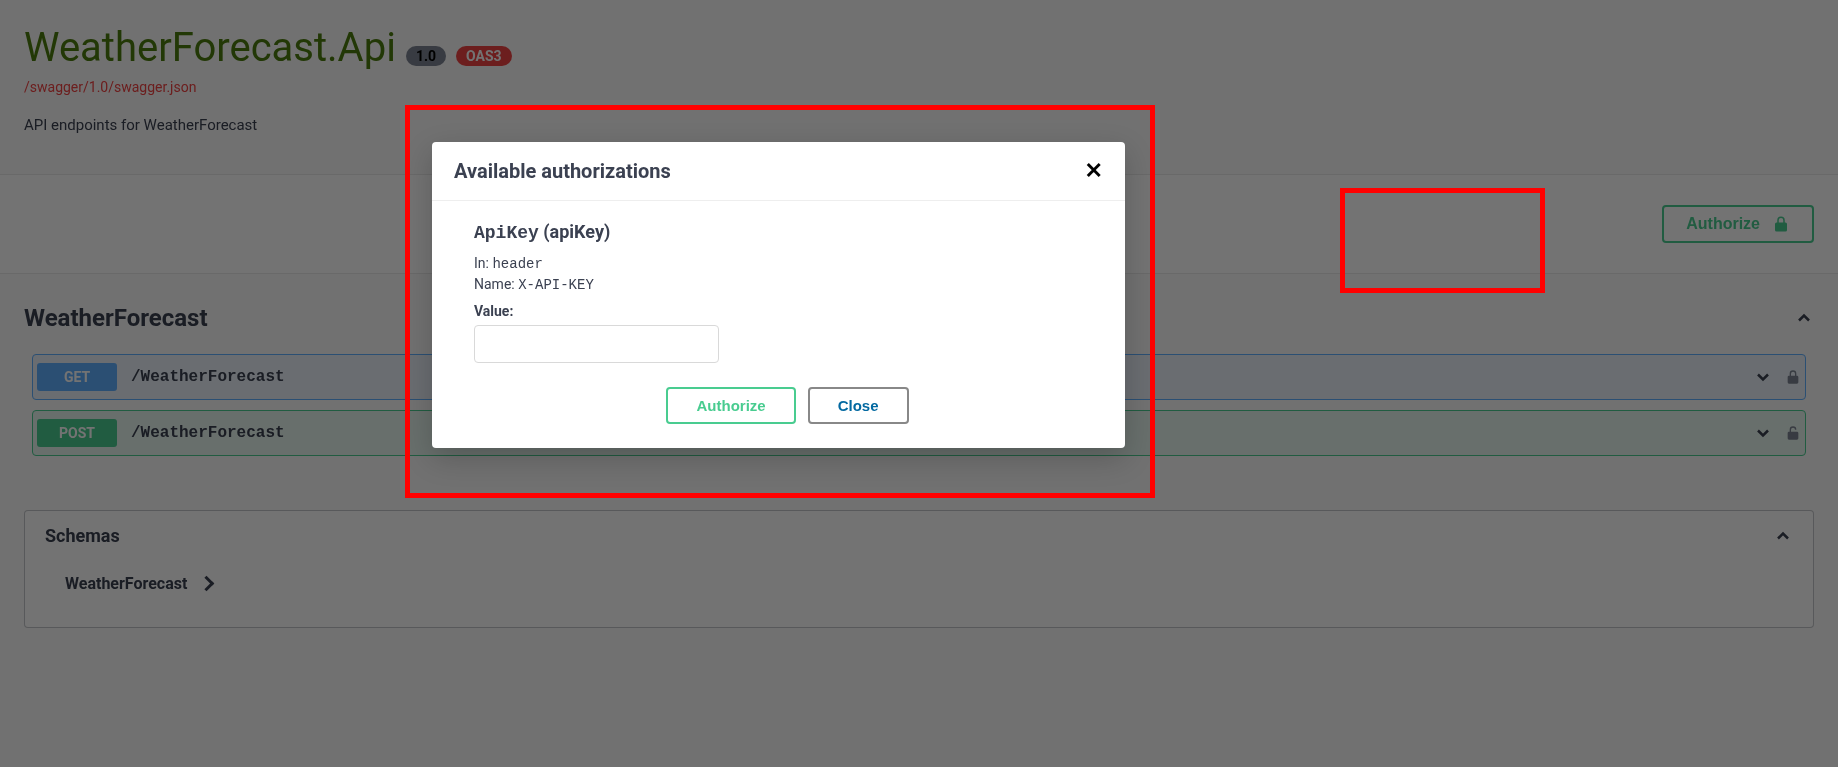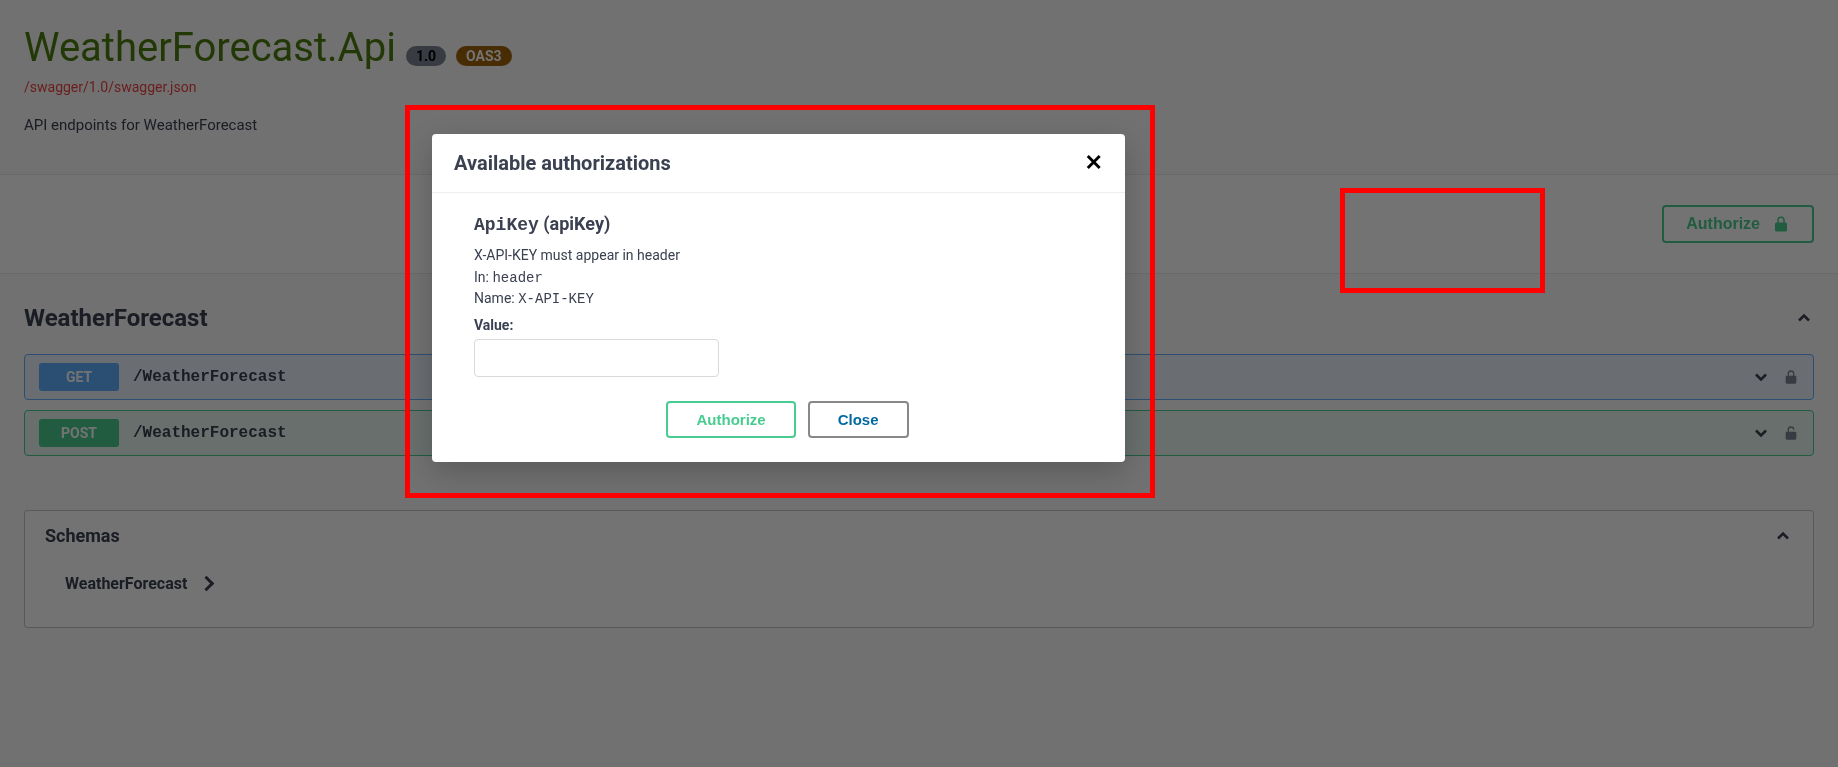--- a/index.html
+++ b/index.html
@@ -3,36 +3,36 @@
   <meta charset="utf-8">
   <style>
     * { box-sizing: border-box; margin: 0; padding: 0; }
     html, body { width: 1838px; height: 767px; font-family: -apple-system, BlinkMacSystemFont, "Segoe UI", Roboto, sans-serif; color: #3b4151; background: #fafafa; overflow: hidden; }
 
     
     .info { padding: 24px 24px 20px 24px; }
     .title-row { display: flex; align-items: baseline; gap: 10px; }
     .api-title { font-size: 40px; font-weight: 400; color: #4d7c0f; }
     .version-badge { background: #7d8492; color: #000000; font-size: 14px; font-weight: 700; padding: 2px 10px; border-radius: 20px; }
-    .oas-badge { background: #a16207; color: #fff; font-size: 14px; font-weight: 700; padding: 2px 10px; border-radius: 20px; }
+    .oas-badge { background: #ef4444; color: #fff; font-size: 14px; font-weight: 700; padding: 2px 10px; border-radius: 20px; }
     .swagger-link { color: #ef4444; font-size: 14px; margin-top: 8px; display: inline-block; text-decoration: none; }
     .api-desc { margin-top: 20px; color: #3b4151; font-size: 15px; }
 
     
     .scheme-bar { background: #fff; border-top: 1px solid #e8e8e8; border-bottom: 1px solid #e8e8e8; padding: 30px 24px; display: flex; justify-content: flex-end; margin-top: 20px; }
     .authorize-btn { display: flex; align-items: center; gap: 12px; border: 2px solid #49cc90; color: #49cc90; background: transparent; font-size: 16px; font-weight: 700; padding: 8px 22px; border-radius: 4px; cursor: pointer; }
     .lock-icon { width: 18px; height: 18px; }
 
     
     .ops { padding: 20px 24px; }
     .tag-row { display: flex; justify-content: space-between; align-items: center; padding: 10px 0 12px 0; cursor: pointer; }
     .tag-name { font-size: 24px; font-weight: 700; color: #3b4151; }
     .chevron { width: 20px; height: 20px; }
 
-    .opblock { border-radius: 4px; margin: 10px 0; display: flex; align-items: center; padding: 8px 14px; position: relative; cursor: pointer; }
+    .opblock { border-radius: 4px; margin: 10px 8px; display: flex; align-items: center; padding: 8px 4px; position: relative; cursor: pointer; }
     .opblock .method { font-weight: 700; color: #fff; font-size: 14px; padding: 6px 0; width: 80px; text-align: center; border-radius: 3px; margin-right: 14px; }
     .opblock .path { font-family: "Courier New", monospace; font-weight: 600; font-size: 16px; color: #3b4151; }
     .opblock .right { margin-left: auto; display: flex; align-items: center; gap: 12px; }
     .mini-lock { width: 16px; height: 18px; }
 
     .opblock.get { background: rgba(97,175,254,.1); border: 1px solid #61affe; }
     .opblock.get .method { background: #61affe; }
     .opblock.post { background: rgba(73,204,144,.1); border: 1px solid #49cc90; }
     .opblock.post .method { background: #49cc90; }
 
@@ -45,21 +45,21 @@
     .schema-name { font-weight: 700; font-size: 16px; }
 
     
     .dim-overlay { position: absolute; inset: 0; background: rgba(0,0,0,.55); }
 
     
     .redbox1 { position: absolute; left: 405px; top: 105px; width: 750px; height: 393px; border: 5px solid #ff0000; pointer-events: none; }
     .redbox2 { position: absolute; left: 1340px; top: 188px; width: 205px; height: 105px; border: 5px solid #ff0000; pointer-events: none; }
 
     
-    .modal { position: absolute; left: 432px; top: 134px; width: 693px; background: #fff; border-radius: 4px; box-shadow: 0 10px 30px rgba(0,0,0,.2); }
+    .modal { position: absolute; left: 432px; top: 142px; width: 693px; background: #fff; border-radius: 4px; box-shadow: 0 10px 30px rgba(0,0,0,.2); }
     .modal-head { display: flex; justify-content: space-between; align-items: center; padding: 16px 22px; border-bottom: 1px solid #eee; }
     .modal-title { font-size: 20px; font-weight: 700; color: #3b4151; }
     .modal-close { font-size: 22px; font-weight: 700; cursor: pointer; background: none; border: none; color: #000; }
     .modal-body { padding: 20px 24px 24px 24px; margin-left: 18px; }
     .authname { font-size: 18px; font-weight: 700; margin-bottom: 12px; }
     .authname code { font-family: "Courier New", monospace; font-weight: 700; }
     .authdesc { font-size: 14px; color: #3b4151; margin-bottom: 6px; }
     .kv { font-size: 14px; color: #3b4151; margin-bottom: 4px; }
     .kv code { font-family: "Courier New", monospace; }
     .val-label { font-weight: 700; font-size: 14px; margin-top: 10px; margin-bottom: 6px; }
@@ -151,21 +151,20 @@
 <div class="modal">
   <div class="modal-head">
     <span class="modal-title">Available authorizations</span>
     <button class="modal-close">✕</button>
   </div>
   <div class="modal-body">
     <div class="authname">
       <code>ApiKey</code>
       <span>(apiKey)</span>
     </div>
-    <p class="authdesc">X-API-KEY must appear in header</p>
     <p class="kv">
       <span>In:</span>
       <code>header</code>
     </p>
     <p class="kv">
       <span>Name:</span>
       <code>X-API-KEY</code>
     </p>
     <div class="val-label">Value:</div>
     <input class="val-input" type="text" value="" style="">

